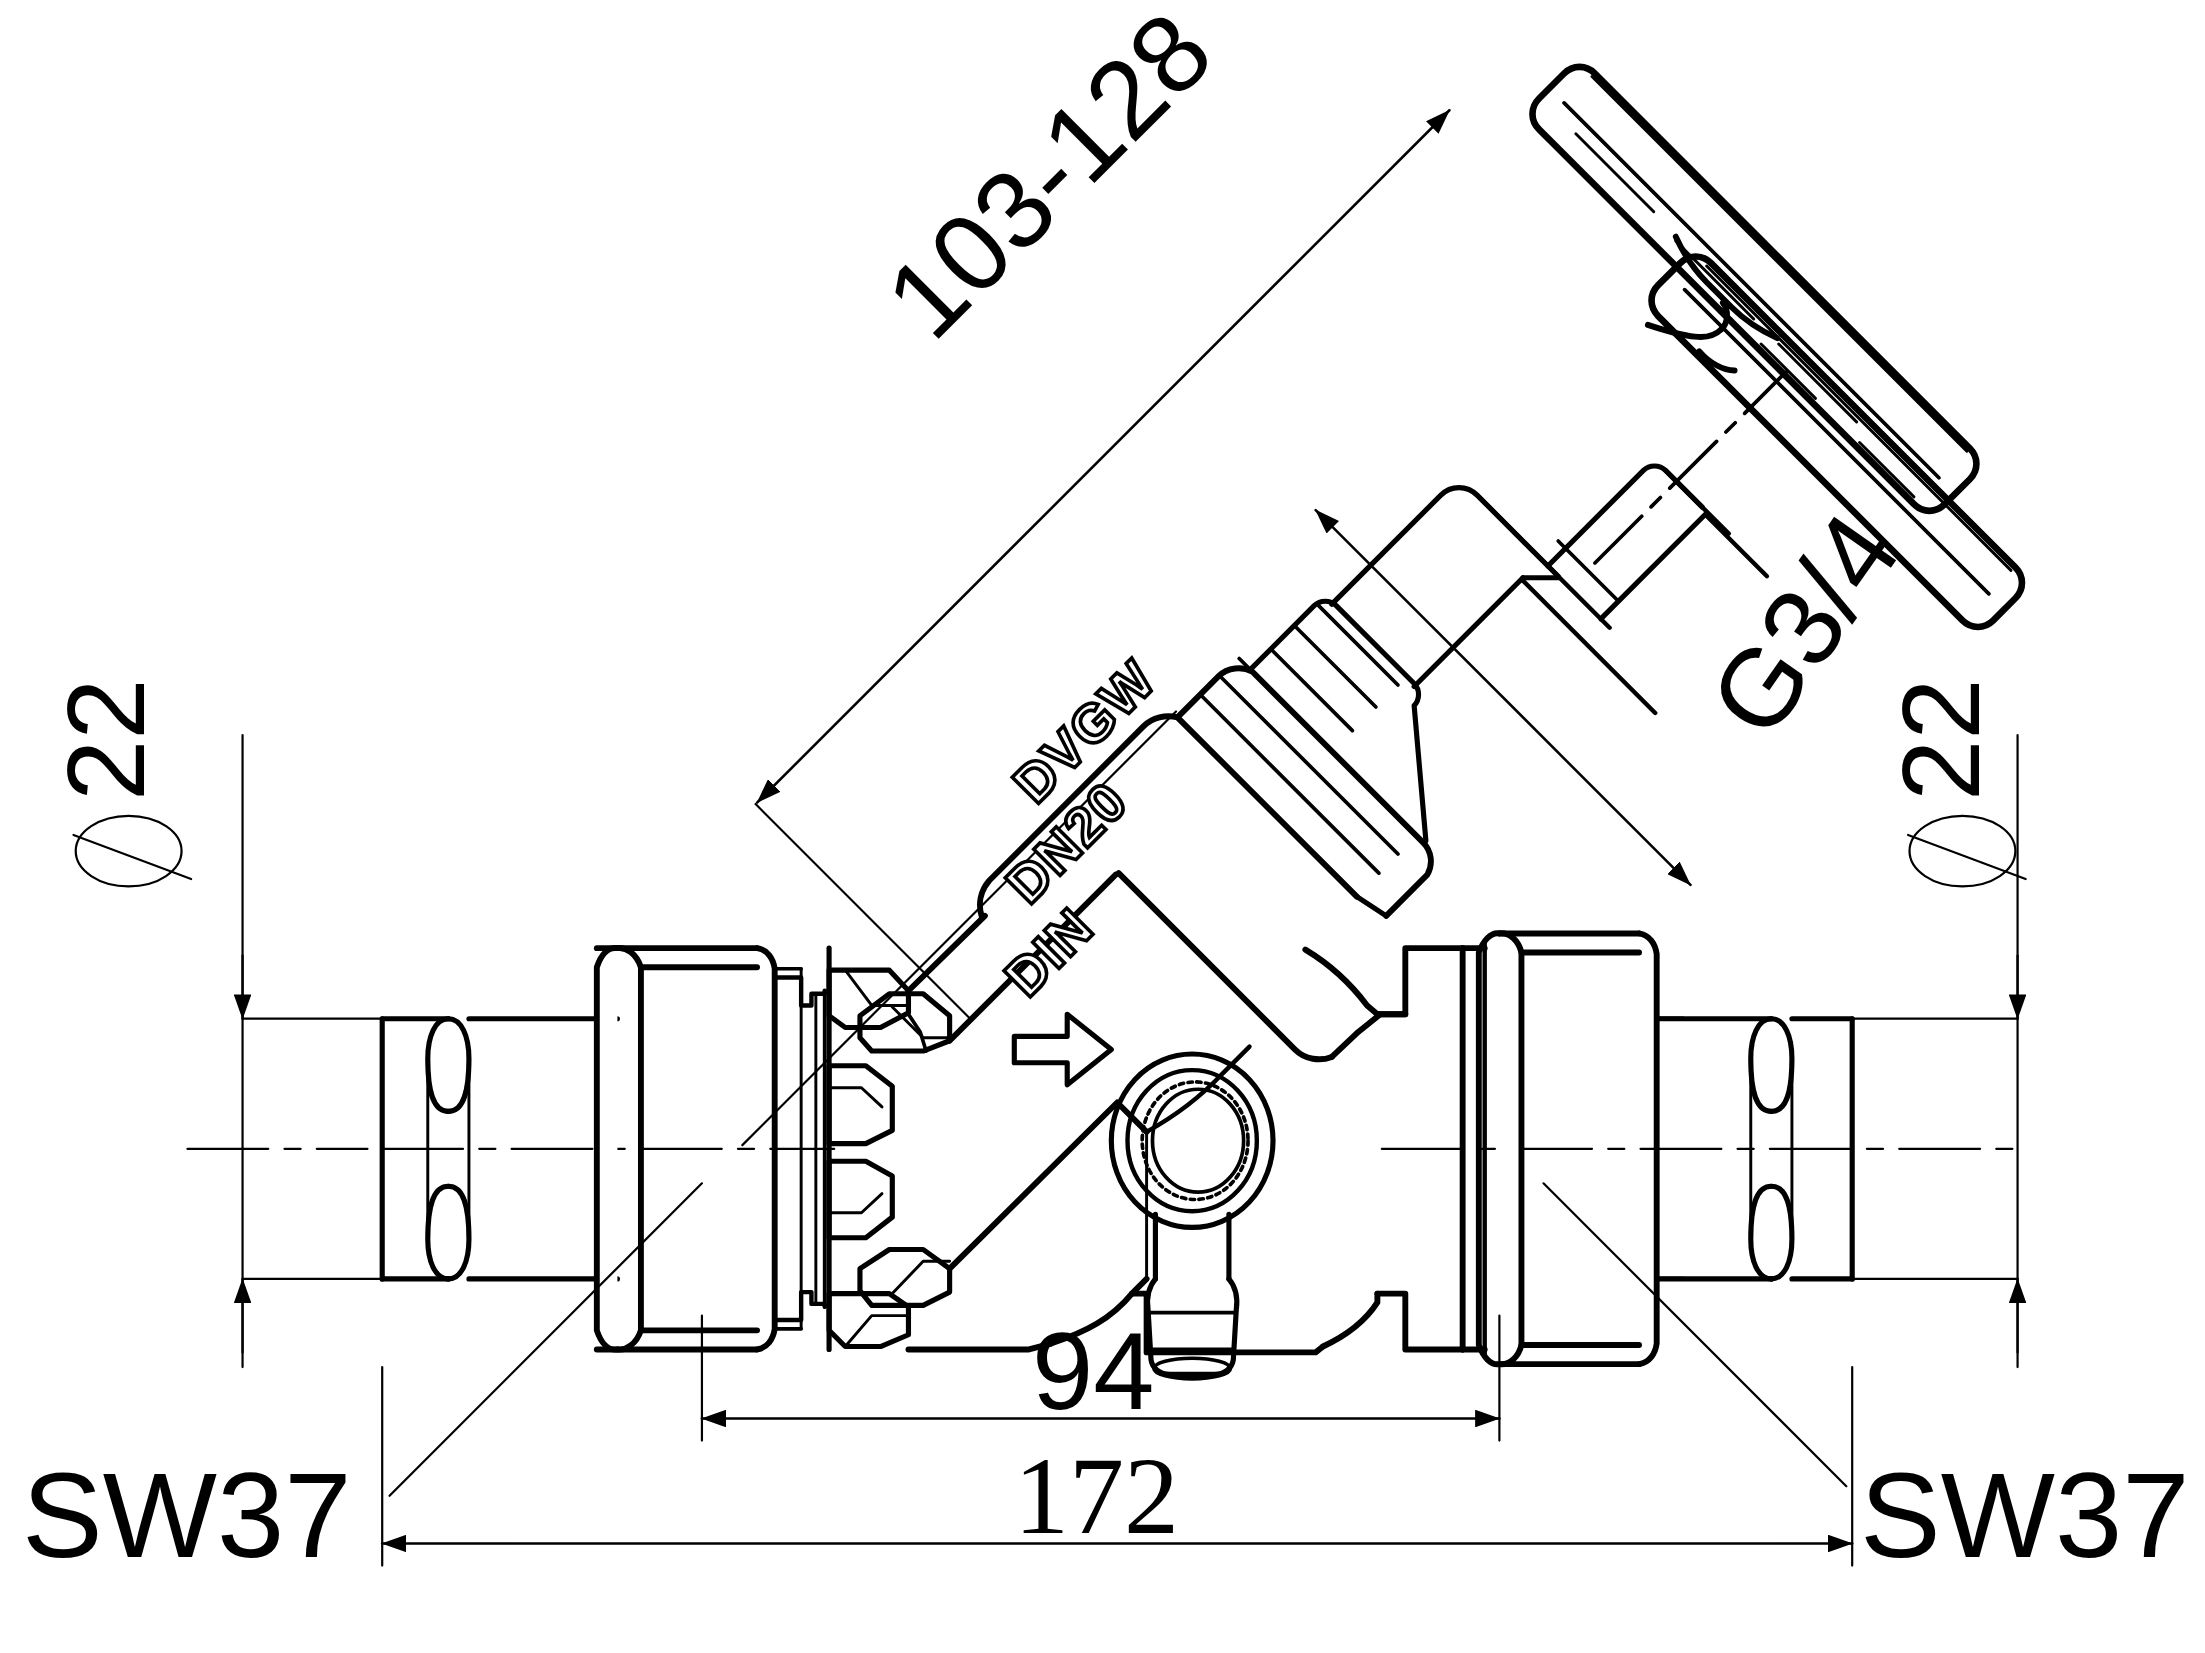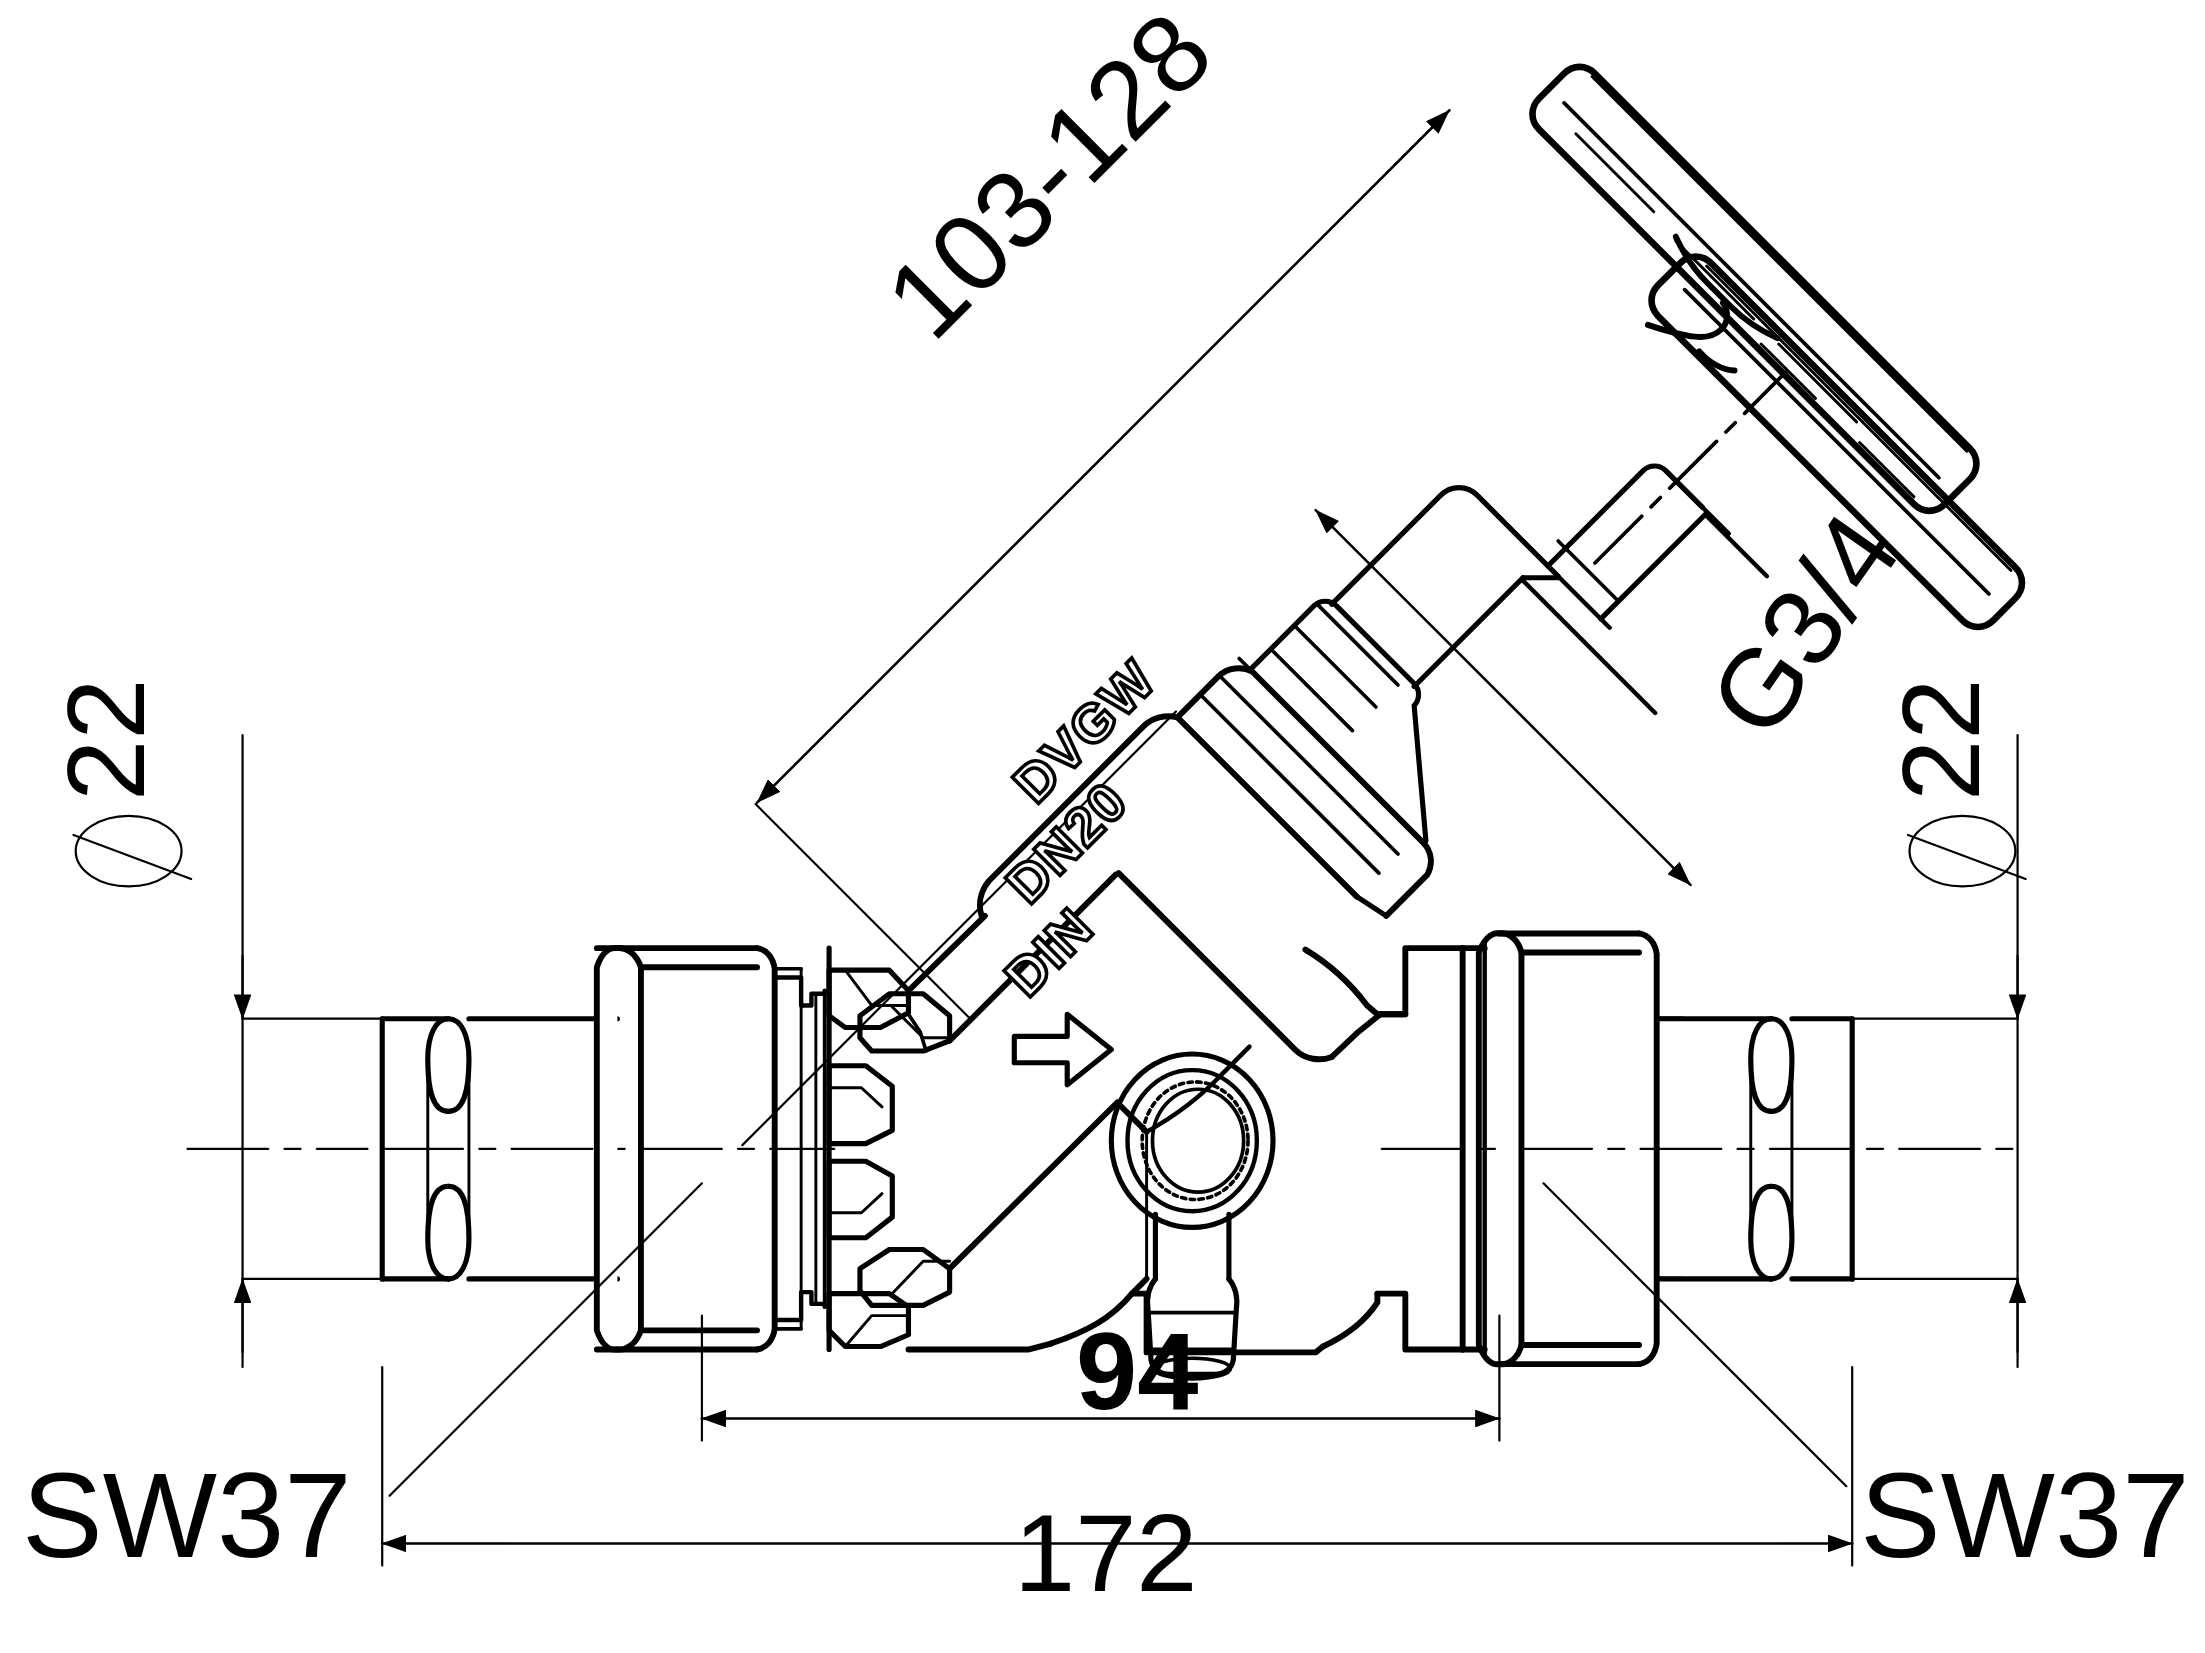--- a/index.html
+++ b/index.html
@@ -302,23 +302,23 @@
   </svg>
 
   <div class="dimtext" style="left:867px; top:279px; font-size:110px; transform:rotate(-45deg); transform-origin:0 0;">103-128</div>
 
   <div class="dimtext" style="left:1691px; top:691px; font-size:110px; transform:rotate(-55deg); transform-origin:0 0;">G3/4</div>
 
   <div class="dimtext" style="left:51px; top:801px; font-size:110px; transform:rotate(-90deg); transform-origin:0 0;">22</div>
 
   <div class="dimtext" style="left:1886px; top:801px; font-size:110px; transform:rotate(-90deg); transform-origin:0 0;">22</div>
 
-  <div class="dimtext" style="left:1076px; top:1316px; font-size:110px;font-weight:bold;">94</div>
-
-  <div class="dimtext" style="left:1014px; top:1498px; font-size:110px;">172</div>
+  <div class="dimtext" style="left:1032px; top:1316px; font-size:110px;">94</div>
+
+  <div class="dimtext" style="left:1014px; top:1441px; font-size:110px;font-family:Liberation Serif, serif;">172</div>
 
   <div class="dimtext" style="left:22px; top:1455px; font-size:121px;">SW37</div>
 
   <div class="dimtext" style="left:1860px; top:1455px; font-size:121px;">SW37</div>
 
   <div style="position:absolute; left:1007px; top:985px; transform:rotate(-45deg); transform-origin:0 0;">
     <div style="position:absolute; left:147px; top:-156px; font-family:'Liberation Sans',sans-serif; font-size:54px; font-weight:bold;
                 color:#ffffff; -webkit-text-stroke:3.7px #000; letter-spacing:1.5px; white-space:nowrap;">DVGW</div>
     <div style="position:absolute; left:71px; top:-90px; font-family:'Liberation Sans',sans-serif; font-size:54px; font-weight:bold;
                 color:#ffffff; -webkit-text-stroke:3.7px #000; letter-spacing:1.5px; white-space:nowrap;">DN20</div>

